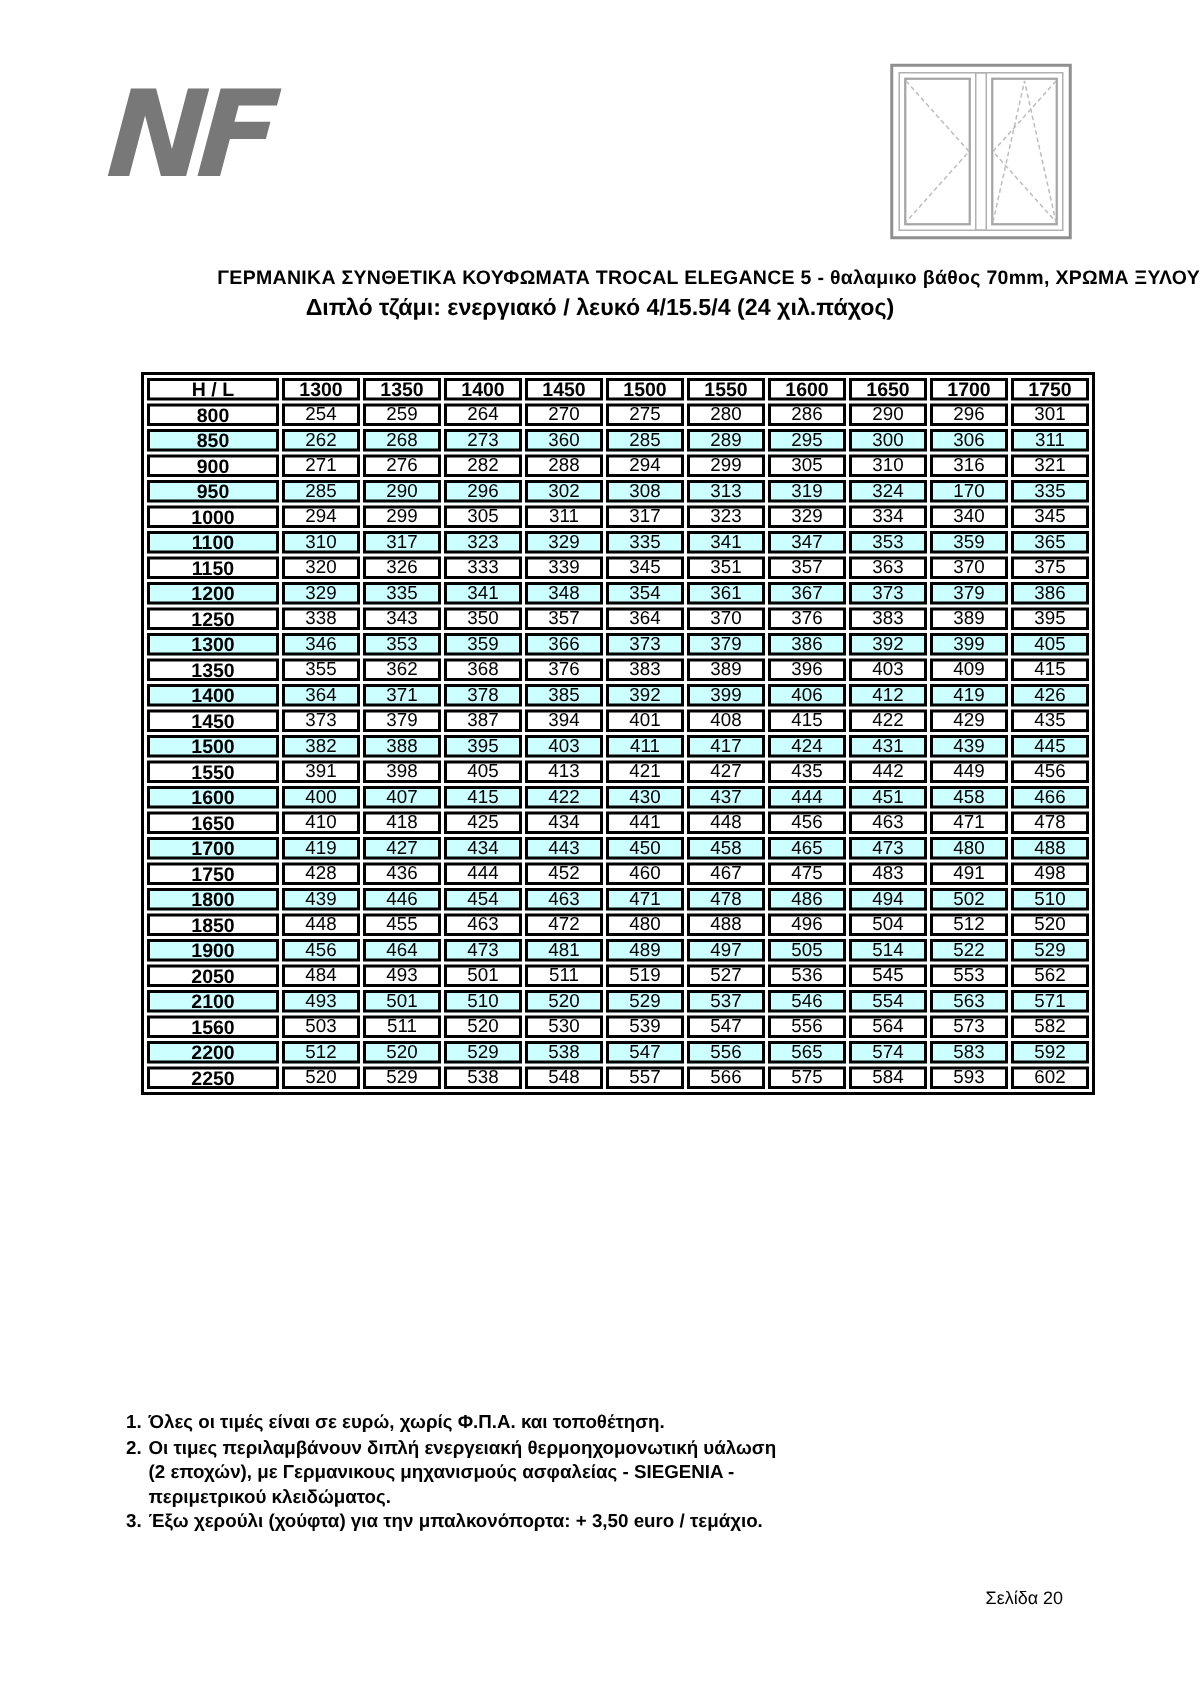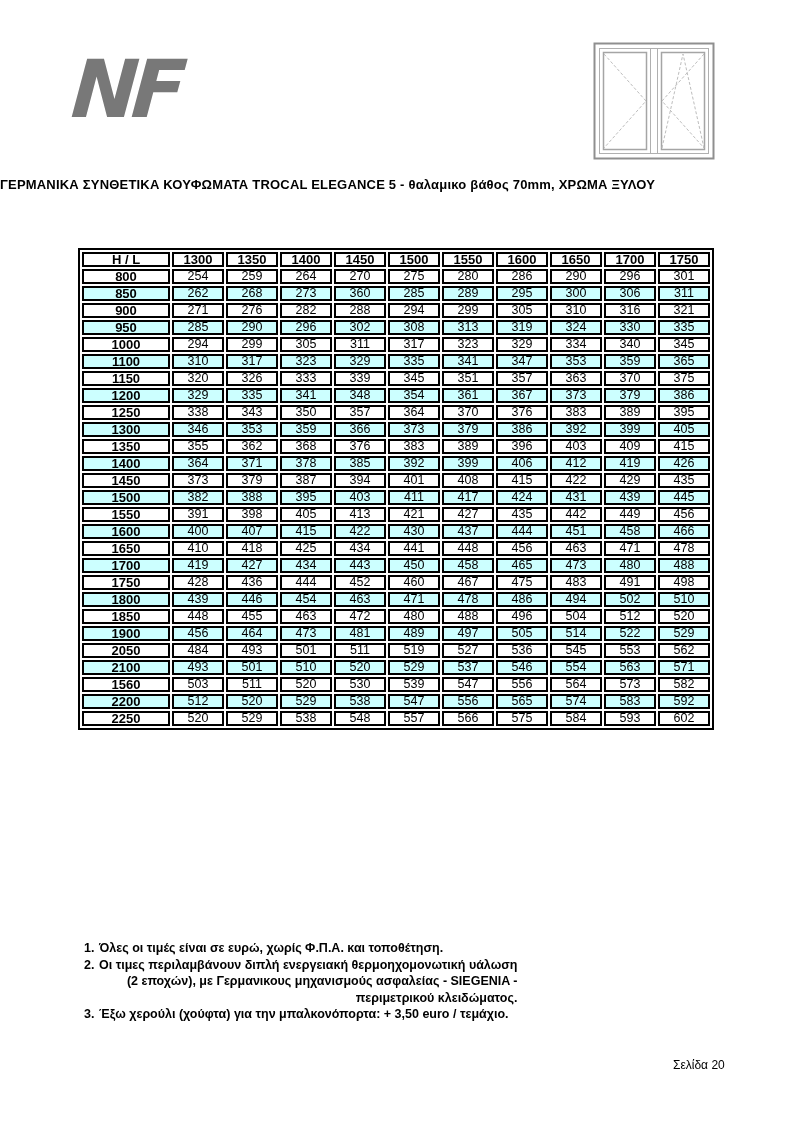--- a/index.html
+++ b/index.html
@@ -13,51 +13,51 @@
     position:absolute; left:72px; top:44px;
     font-family:"DejaVu Sans", sans-serif;
     font-size:80px; line-height:92px; font-weight:bold; font-style:italic;
     color:#787878; letter-spacing:-7px; transform:skewX(-4deg);
   }
   
   .window-icon { position:absolute; left:593px; top:42px; width:122px; height:120px; }
   
   .title1 {
     position:absolute; top:177px; left:0; width:100%;
-    text-align:left; font-size:13px; font-weight:bold; letter-spacing:0.2px;
+    text-align:right; font-size:13px; font-weight:bold; letter-spacing:0.2px;
   }
   .title2 {
     position:absolute; top:197px; left:0; width:100%;
     text-align:center; font-size:15.5px; font-weight:bold;
   }
   
   .table-wrap { position:absolute; left:78px; top:248px; }
   table.price {
     border-collapse:separate; border-spacing:2px;
     border:2px solid #000; background:#fff;
-    width:636px; table-layout:fixed;
+    width:636px; table-layout:fixed;margin-left:16px;
   }
   table.price th, table.price td {
     border:2px solid #000; text-align:center; vertical-align:middle;
     padding:0; height:10px; line-height:11px; overflow:hidden;
   }
   table.price th { font-size:13px; font-weight:bold; }
   table.price td { font-size:12.5px; font-weight:normal; }
   table.price col.hcol { width:88px; }
   tbody tr:nth-child(even) th, tbody tr:nth-child(even) td { background:#ccffff; }
   
   .notes {
     position:absolute; left:84px; top:940px;
     font-size:12.5px; font-weight:bold; line-height:16.5px;
   }
   .note { display:flex; }
   .note .num { flex:none; width:15px; }
-  .note .text { white-space:pre-line;text-align:right; }
-  
-  .page-label { position:absolute; left:657px; top:1058px; font-size:12px;margin-left:16px; }
+  .note .text { white-space:pre-line; }
+  
+  .page-label { position:absolute; left:657px; top:1058px; font-size:12px; }
 </style>
 </head>
 <body>
 
 <div class="page">
 
   <div class="logo">NF</div>
 
   <div class="window-icon">
     <svg width="122" height="120" viewBox="0 0 122 120">
@@ -72,20 +72,21 @@
 
       <path d="M11 12 L53 59 L11 106" fill="none" stroke="#bdbdbd" stroke-width="1" stroke-dasharray="3 2"></path>
 
       <path d="M111 12 L69 59 L111 106" fill="none" stroke="#bdbdbd" stroke-width="1" stroke-dasharray="3 2"></path>
 
       <path d="M69 106 L90 12 L111 106" fill="none" stroke="#bdbdbd" stroke-width="1" stroke-dasharray="3 2"></path>
     </svg>
   </div>
 
   <div class="title1">ΓΕΡΜΑΝΙΚΑ ΣΥΝΘΕΤΙΚΑ ΚΟΥΦΩΜΑΤΑ TROCAL ELEGANCE 5 - θαλαμικο βάθος 70mm, ΧΡΩΜΑ ΞΥΛΟΥ</div>
+  <div class="title2">Διπλό τζάμι: ενεργιακό / λευκό 4/15.5/4 (24 χιλ.πάχος)</div>
 
   <div class="table-wrap">
     <table class="price">
       <colgroup>
           <col class="hcol">
         </colgroup>
       <thead>
           <tr>
             <th>H / L</th>
             <th>1300</th>
@@ -143,21 +144,21 @@
           <tr>
             <th>950</th>
             <td>285</td>
             <td>290</td>
             <td>296</td>
             <td>302</td>
             <td>308</td>
             <td>313</td>
             <td>319</td>
             <td>324</td>
-            <td>330</td>
+            <td>170</td>
             <td>335</td>
           </tr>
           <tr>
             <th>1000</th>
             <td>294</td>
             <td>299</td>
             <td>305</td>
             <td>311</td>
             <td>317</td>
             <td>323</td>

